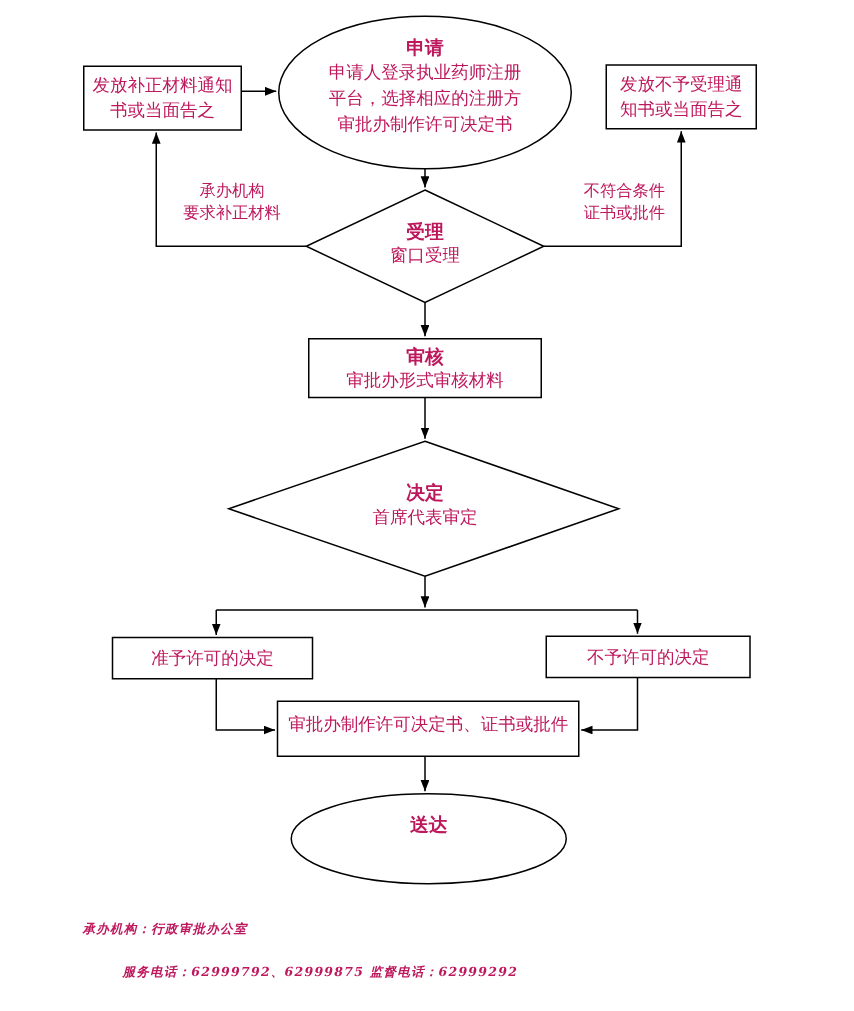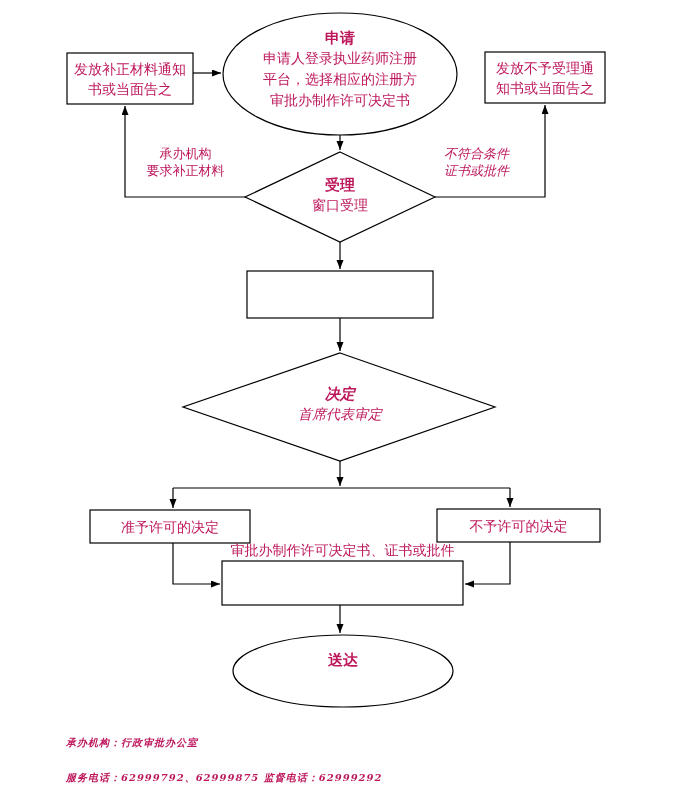--- a/index.html
+++ b/index.html
@@ -18,40 +18,40 @@
   .node-title { font-weight: bold; font-size: 15px; line-height: 20px; }
   .node-line  { font-size: 14px; line-height: 21px; }
   .node-sub   { font-size: 14px; line-height: 20px; }
   .edge-line  { font-size: 13px; line-height: 17px; }
 
   .t-apply   { left: 230px; top: 28px;  width: 220px; }
   .t-notice-left  { left: 67px;  top: 53px; width: 126px; height: 51px; }
   .t-notice-right { left: 485px; top: 52px; width: 120px; height: 51px; }
   .t-accept  { left: 270px; top: 175px; width: 140px; }
   .lbl-incomplete { left: 118px; top: 145px; width: 135px; }
-  .lbl-notqual    { left: 409px; top: 145px; width: 135px; font-style: italic; }
+  .lbl-notqual    { left: 432px; top: 145px; width: 135px; }
   .t-review  { left: 247px; top: 271px; width: 186px; height: 47px; }
-  .t-decision{ left: 260px; top: 384px; width: 160px; font-style: italic; }
+  .t-decision{ left: 260px; top: 384px; width: 160px; }
   .t-grant   { left: 90px;  top: 510px; width: 160px; height: 33px; border-radius: 15px; }
   .t-deny    { left: 437px; top: 509px; width: 163px; height: 33px; }
-  .t-produce { left: 222px; top: 536px; width: 241px; height: 28px; }
+  .t-produce { left: 222px; top: 566px; width: 241px; height: 28px; }
   .t-deliver { left: 243px; top: 650px; width: 200px; }
 
   .footer-line {
     position: absolute;
     left: 66px;
     font-family: "DejaVu Serif", serif;
     font-style: italic;
     font-weight: bold;
     font-size: 10px;
     letter-spacing: 1px;
     white-space: nowrap;
   }
   .footer-1 { top: 736px; }
-  .footer-2 { top: 771px; }
+  .footer-2 { top: 771px; margin-left: 32px; }
 </style>
 </head>
 <body>
 
 <div class="stage">
 
   <svg class="layer" width="683" height="809" viewBox="0 0 683 809">
     <defs>
       <marker id="arrow" markerUnits="userSpaceOnUse" markerWidth="10" markerHeight="8" refX="9" refY="3.5" orient="auto">
         <path d="M0,0 L9,3.5 L0,7 Z" fill="#000000"></path>
@@ -113,20 +113,24 @@
   <div class="txt lbl-incomplete">
     <div class="edge-line">承办机构</div>
     <div class="edge-line">要求补正材料</div>
   </div>
 
   <div class="txt lbl-notqual">
     <div class="edge-line">不符合条件</div>
     <div class="edge-line">证书或批件</div>
   </div>
 
+  <div class="txt flexc t-review">
+    <div class="node-title">审核</div>
+    <div class="node-sub">审批办形式审核材料</div>
+  </div>
 
   <div class="txt t-decision">
     <div class="node-title">决定</div>
     <div class="node-sub">首席代表审定</div>
   </div>
 
   <div class="txt flexc t-grant">
     <div class="node-sub">准予许可的决定</div>
   </div>
 

